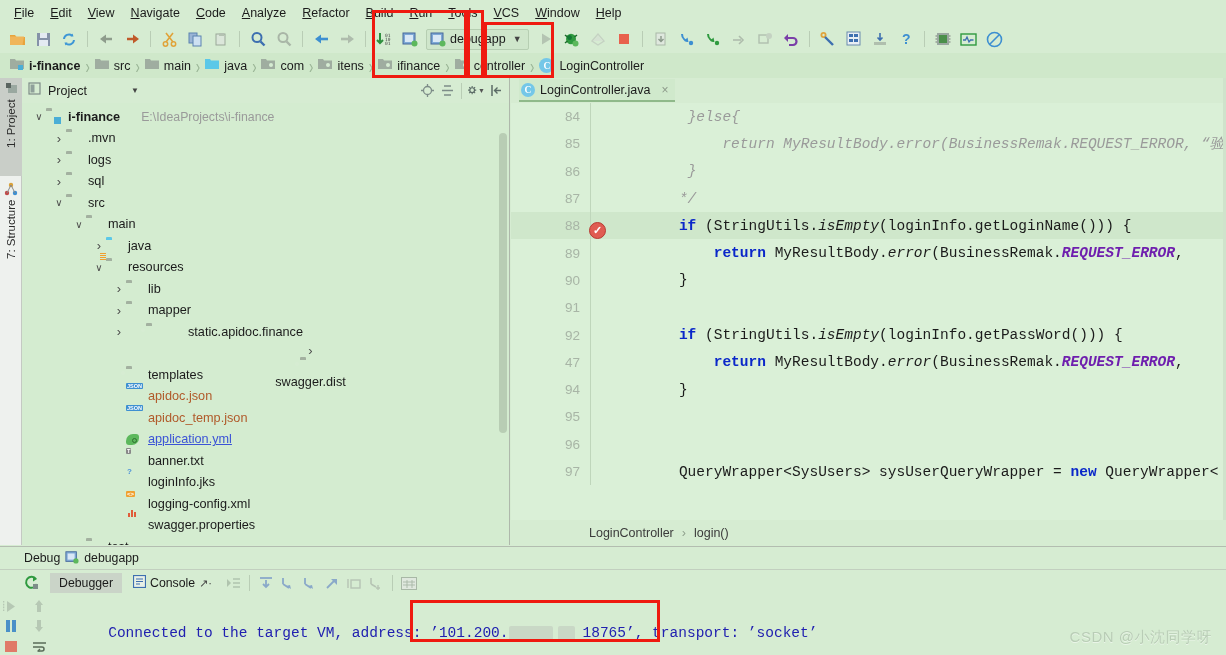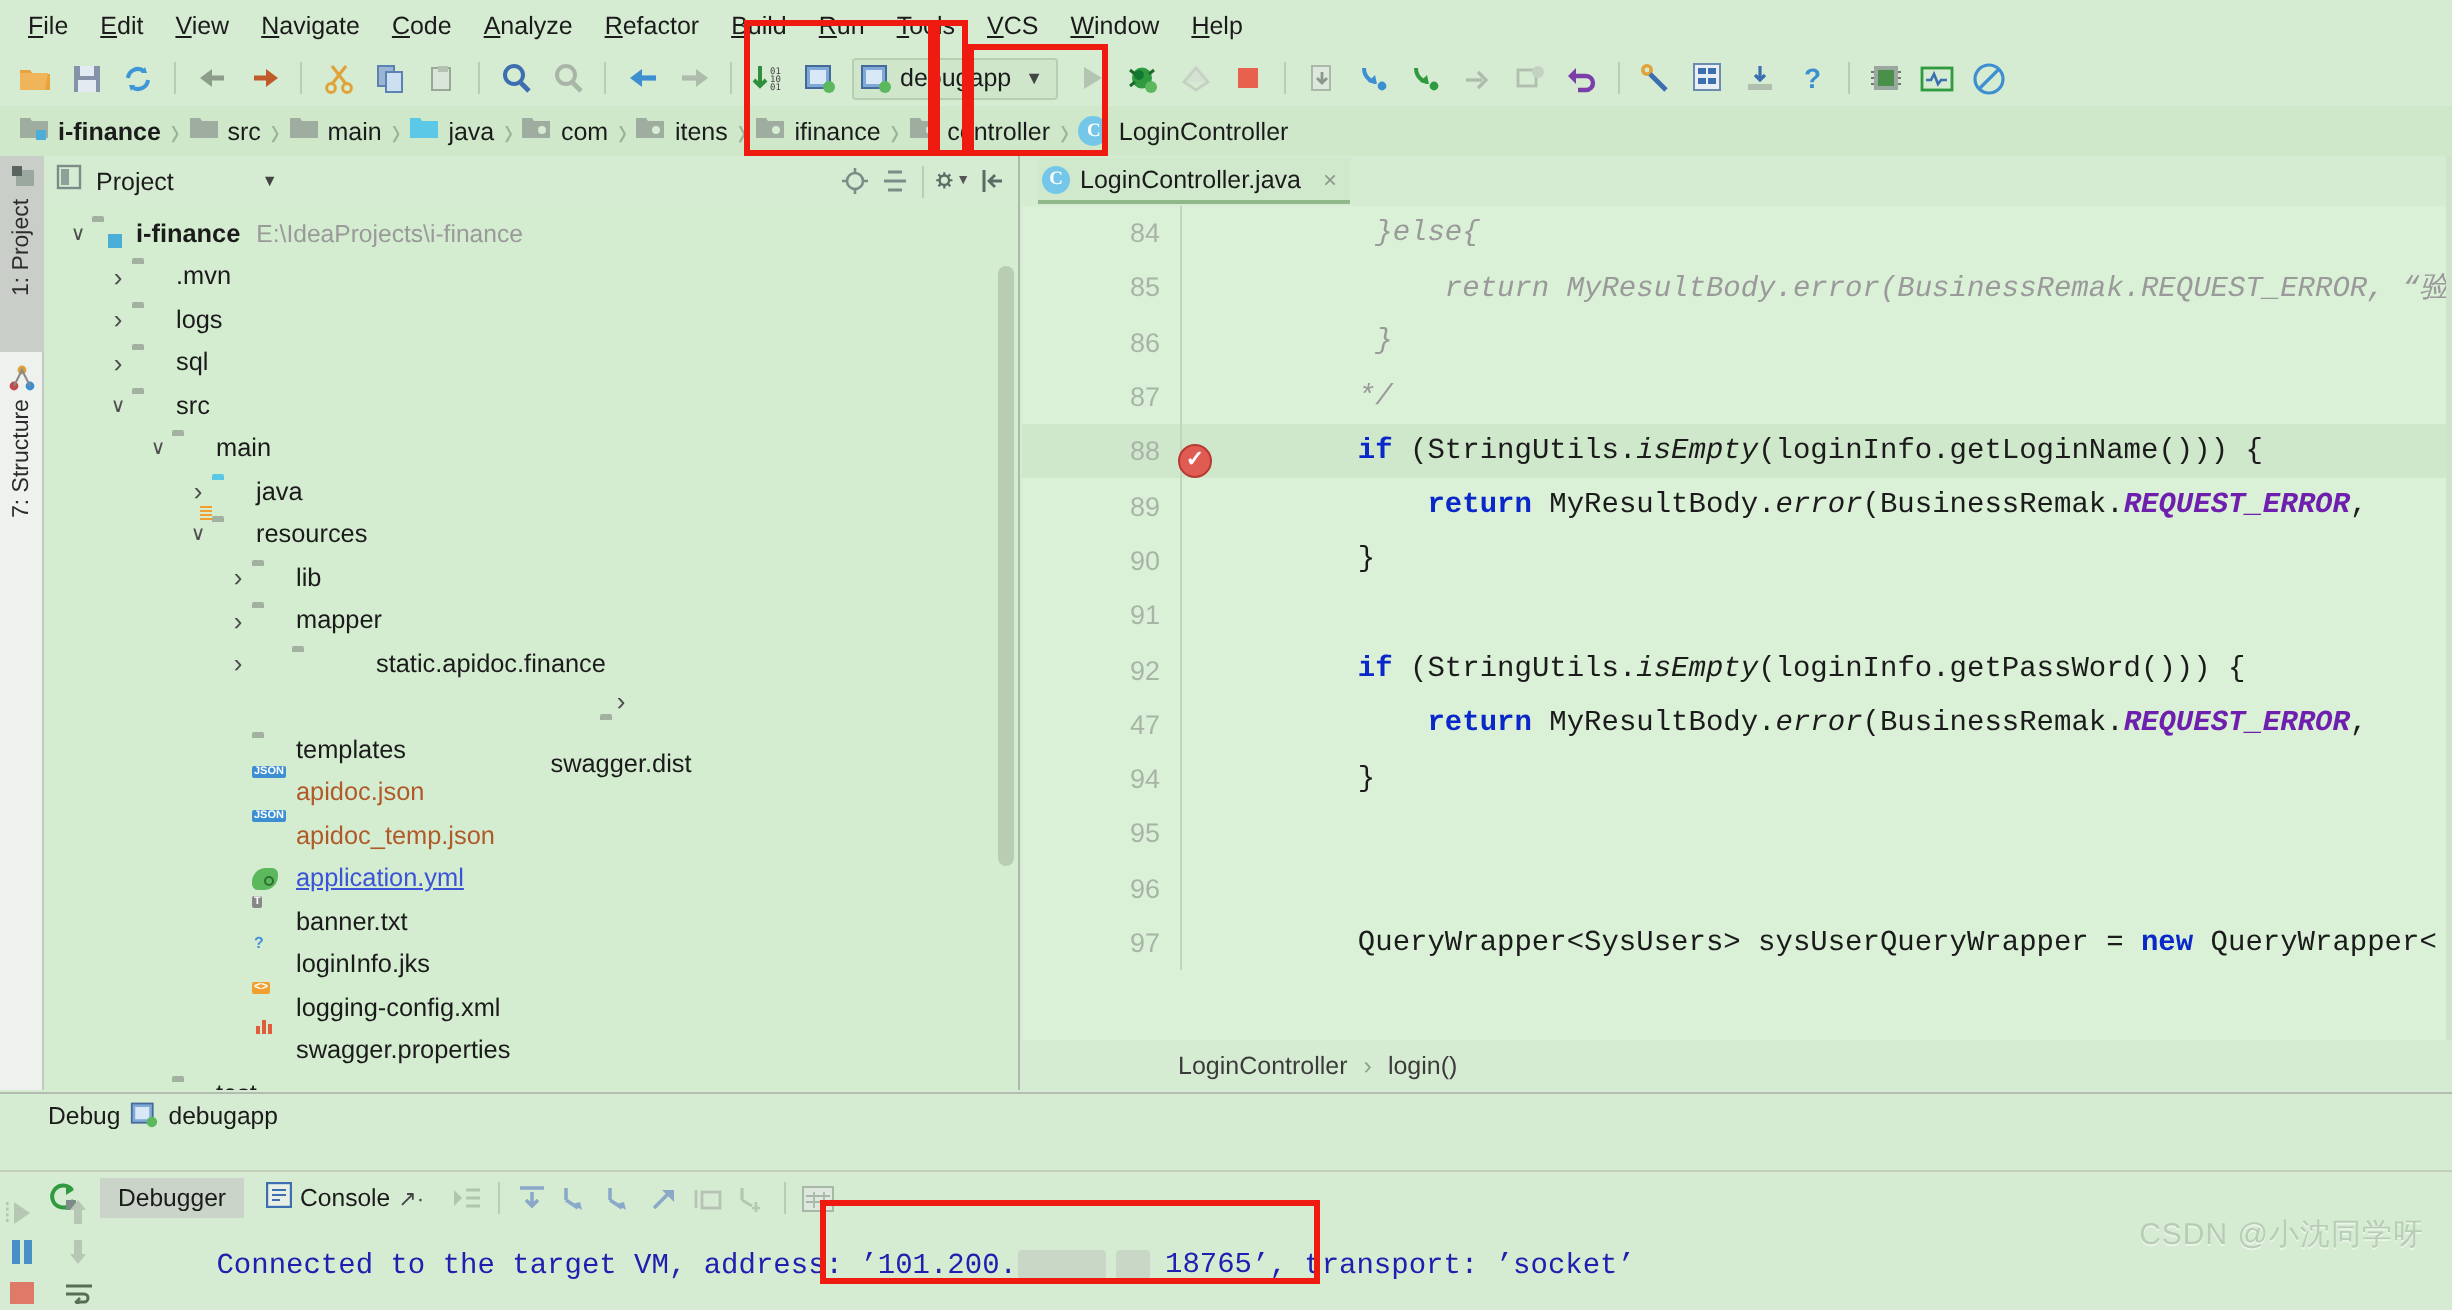--- a/index.html
+++ b/index.html
@@ -139,21 +139,21 @@
   .tarrow {
     width: 14px; text-align: center;
     font-size: 10px; color: #4d4d4d;
     flex: 0 0 14px;
   }
   .tarrow.open::before { content: "\2228"; }
   .tarrow.closed::before { content: "\203A"; font-size: 13px; }
   .ticon { width: 17px; height: 16px; margin-right: 5px; flex: 0 0 17px; position: relative; }
   .tlabel { }
   .tlabel.bold { font-weight: bold; }
-  .tpath { color: #9a9a9a; margin-left: 8px; font-size: 12.3px; }
+  .tpath { color: #9a9a9a; margin-left: 21px; font-size: 12.3px; }
 
   
   .fold {
     width: 15px; height: 12px; background: #a3b1a0; border-radius: 1px 2px 2px 2px;
     position: relative; top: 2px;
   }
   .fold::before {
     content:""; position:absolute; left:0; top:-3px;
     width:6px; height:3px; background:#a3b1a0; border-radius:1px 1px 0 0;
   }
@@ -296,21 +296,20 @@
     height: 22px; display: flex; align-items: center;
     padding-left: 24px; gap: 5px;
     font-size: 12.3px; color: #1b1b1b;
   }
   .dbg-toolbar {
     height: 27px;
     display: flex; align-items: center;
     padding-left: 22px;
     gap: 2px;
     border-top: 1px solid #c2cfbf;
-    margin-top: 16px;
   }
   .dbg-tab {
     display: flex; align-items: center; gap: 4px;
     padding: 3px 9px; font-size: 12.3px; color: #1b1b1b;
     cursor: default;
   }
   .dbg-tab.active { background: #cad4c8; }
   .dbg-ico { width: 20px; height: 20px; display: flex; align-items: center; justify-content: center; }
   .dsep { width: 1px; height: 16px; background: #b9cdb5; margin: 0 4px; }
   .console-out {
@@ -338,21 +337,21 @@
   
   .redbox {
     position: absolute;
     border: 3px solid #ef1a10;
     pointer-events: none;
     z-index: 50;
   }
 
   
   .watermark {
-    position: absolute; right: 14px; bottom: 28px;
+    position: absolute; right: 14px; bottom: 8px;
     font-size: 15px; color: #b9cdb6;
     letter-spacing: 0.5px;
     text-shadow: 0 1px 0 #eaf5e8;
     z-index: 40;
   }
 
   
   .pscroll {
     position: absolute; right: 2px; top: 30px; width: 8px; height: 300px;
     background: #b8cdb4; border-radius: 4px;

